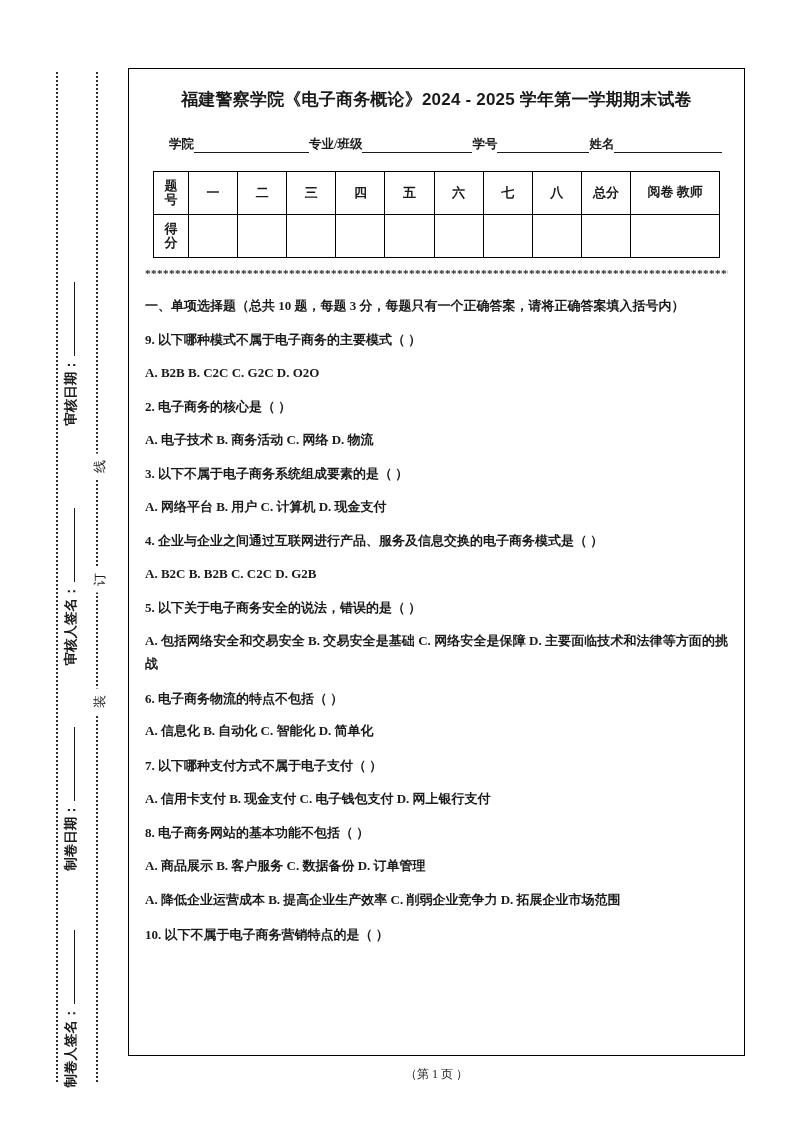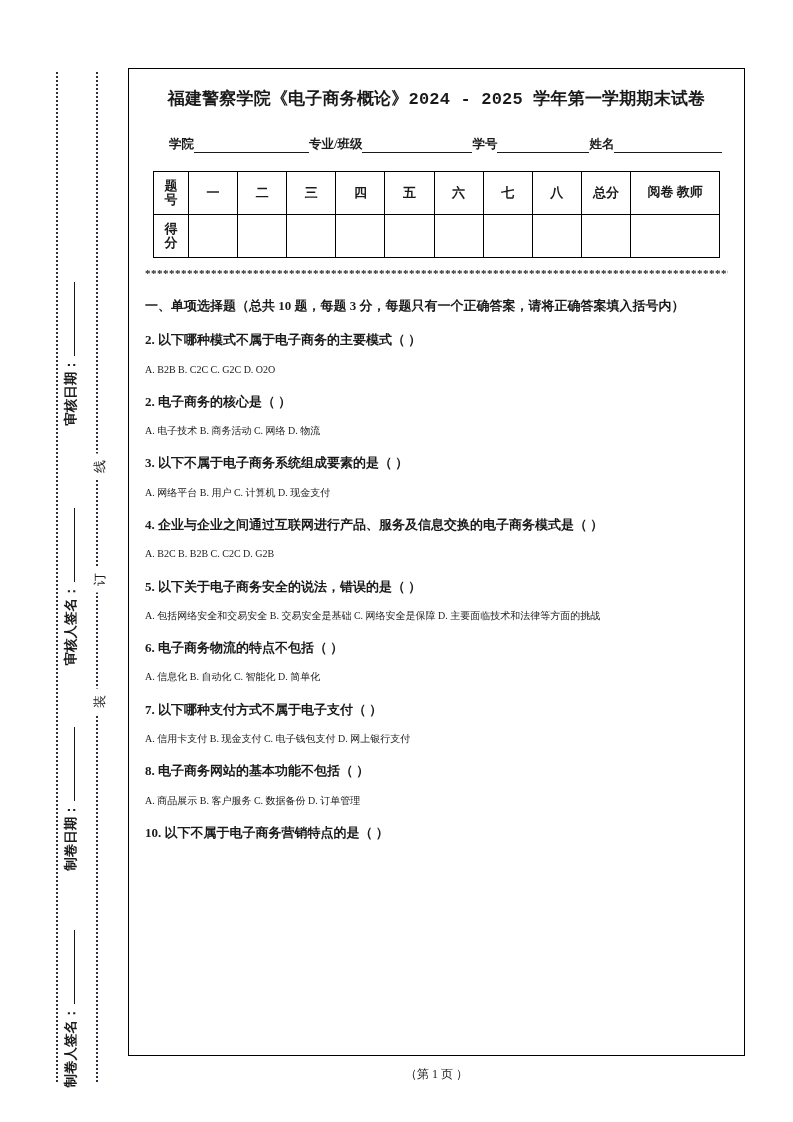--- a/index.html
+++ b/index.html
@@ -79,21 +79,21 @@
     padding: 14px 16px 0 16px;
   }
 
   .doc-title {
     text-align: center;
     font-size: 17px;
     font-weight: bold;
     line-height: 1.62;
     margin: 3px 2px 0 2px;
     letter-spacing: 0.2px;
-    font-family: Liberation Mono, monospace;
+    font-family: Liberation Sans, sans-serif;
   }
 
   
   .info-line {
     margin: 22px 0 0 0;
     padding: 0 18px 0 24px;
     font-size: 12.5px;
     font-weight: bold;
     display: flex;
     align-items: flex-end;
@@ -163,22 +163,22 @@
   }
   .q-list { margin: 0; padding: 0; }
   .q-item { margin-top: 11px; }
   .q-stem {
     font-size: 13px;
     font-weight: bold;
     line-height: 1.8;
     font-family: "Liberation Serif", "DejaVu Serif", serif;
   }
   .q-opts {
-    font-size: 10px;
-    font-weight: normal;
+    font-size: 13px;
+    font-weight: bold;
     line-height: 1.82;
     margin-top: 9px;
     text-align: justify;
     font-family: "Liberation Serif", "DejaVu Serif", serif;
   }
 
   
   .page-footer {
     position: absolute;
     left: 128px;
@@ -280,21 +280,21 @@
     </table>
   </div>
 
   <div class="sep-dots">*****************************************************************************************************************</div>
 
   <div class="section-head">一、单项选择题（总共 10 题，每题 3 分，每题只有一个正确答案，请将正确答案填入括号内）</div>
 
   <div class="q-list">
 
     <div class="q-item">
-      <div class="q-stem">2. 以下哪种模式不属于电子商务的主要模式（  ）</div>
+      <div class="q-stem">9. 以下哪种模式不属于电子商务的主要模式（  ）</div>
       <div class="q-opts">A. B2B  B. C2C  C. G2C  D. O2O</div>
     </div>
 
     <div class="q-item">
       <div class="q-stem">2. 电子商务的核心是（  ）</div>
       <div class="q-opts">A. 电子技术  B. 商务活动  C. 网络  D. 物流</div>
     </div>
 
     <div class="q-item">
       <div class="q-stem">3. 以下不属于电子商务系统组成要素的是（  ）</div>
@@ -320,20 +320,21 @@
       <div class="q-stem">7. 以下哪种支付方式不属于电子支付（  ）</div>
       <div class="q-opts">A. 信用卡支付  B. 现金支付  C. 电子钱包支付  D. 网上银行支付</div>
     </div>
 
     <div class="q-item">
       <div class="q-stem">8. 电子商务网站的基本功能不包括（  ）</div>
       <div class="q-opts">A. 商品展示  B. 客户服务  C. 数据备份  D. 订单管理</div>
     </div>
 
     <div class="q-item">
+      <div class="q-opts">A. 降低企业运营成本  B. 提高企业生产效率  C. 削弱企业竞争力  D. 拓展企业市场范围</div>
     </div>
 
     <div class="q-item">
       <div class="q-stem">10. 以下不属于电子商务营销特点的是（  ）</div>
     </div>
 
   </div>
 </div>
 
 <div class="page-footer">（第 1 页 ）</div>

